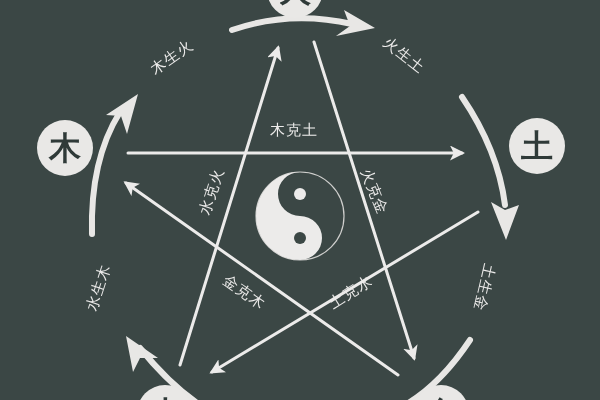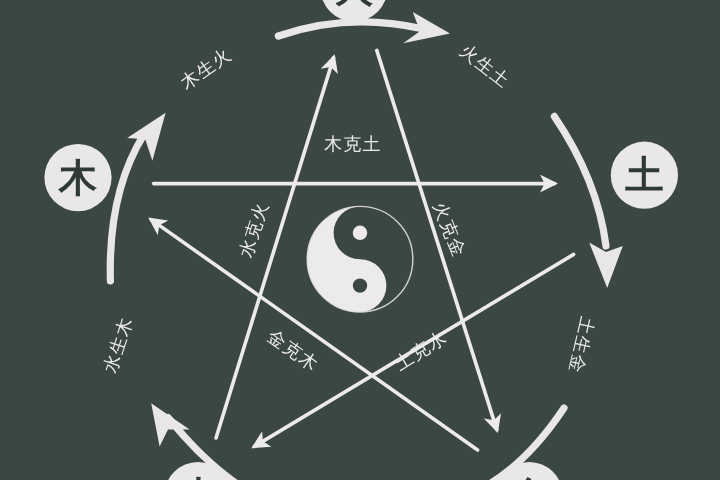--- a/index.html
+++ b/index.html
@@ -105,19 +105,19 @@
   <div class="element" style="left:37px; top:120px;">木</div>
   <div class="element" style="left:509px; top:118px;">土</div>
   <div class="element" style="left:137px; top:385px;">水</div>
   <div class="element" style="left:413px; top:385px;">金</div>
 
   <div class="label" style="left:148px; top:50px; transform: rotate(-35deg);">木生火</div>
   <div class="label" style="left:380px; top:48px; transform: rotate(38deg);">火生土</div>
   <div class="label" style="left:460px; top:280px; transform: rotate(103deg);">土生金</div>
   <div class="label" style="left:75px; top:280px; transform: rotate(-72deg);">水生木</div>
 
-  <div class="label" style="left:270px; top:113px;">木克土</div>
+  <div class="label" style="left:270px; top:123px;">木克土</div>
   <div class="label" style="left:350px; top:184px; transform: rotate(68deg);">火克金</div>
   <div class="label" style="left:188px; top:184px; transform: rotate(-72deg);">水克火</div>
   <div class="label" style="left:220px; top:285px; transform: rotate(35deg);">金克木</div>
   <div class="label" style="left:327px; top:285px; transform: rotate(-32deg);">土克水</div>
 
 </div>
 
 </body></html>

